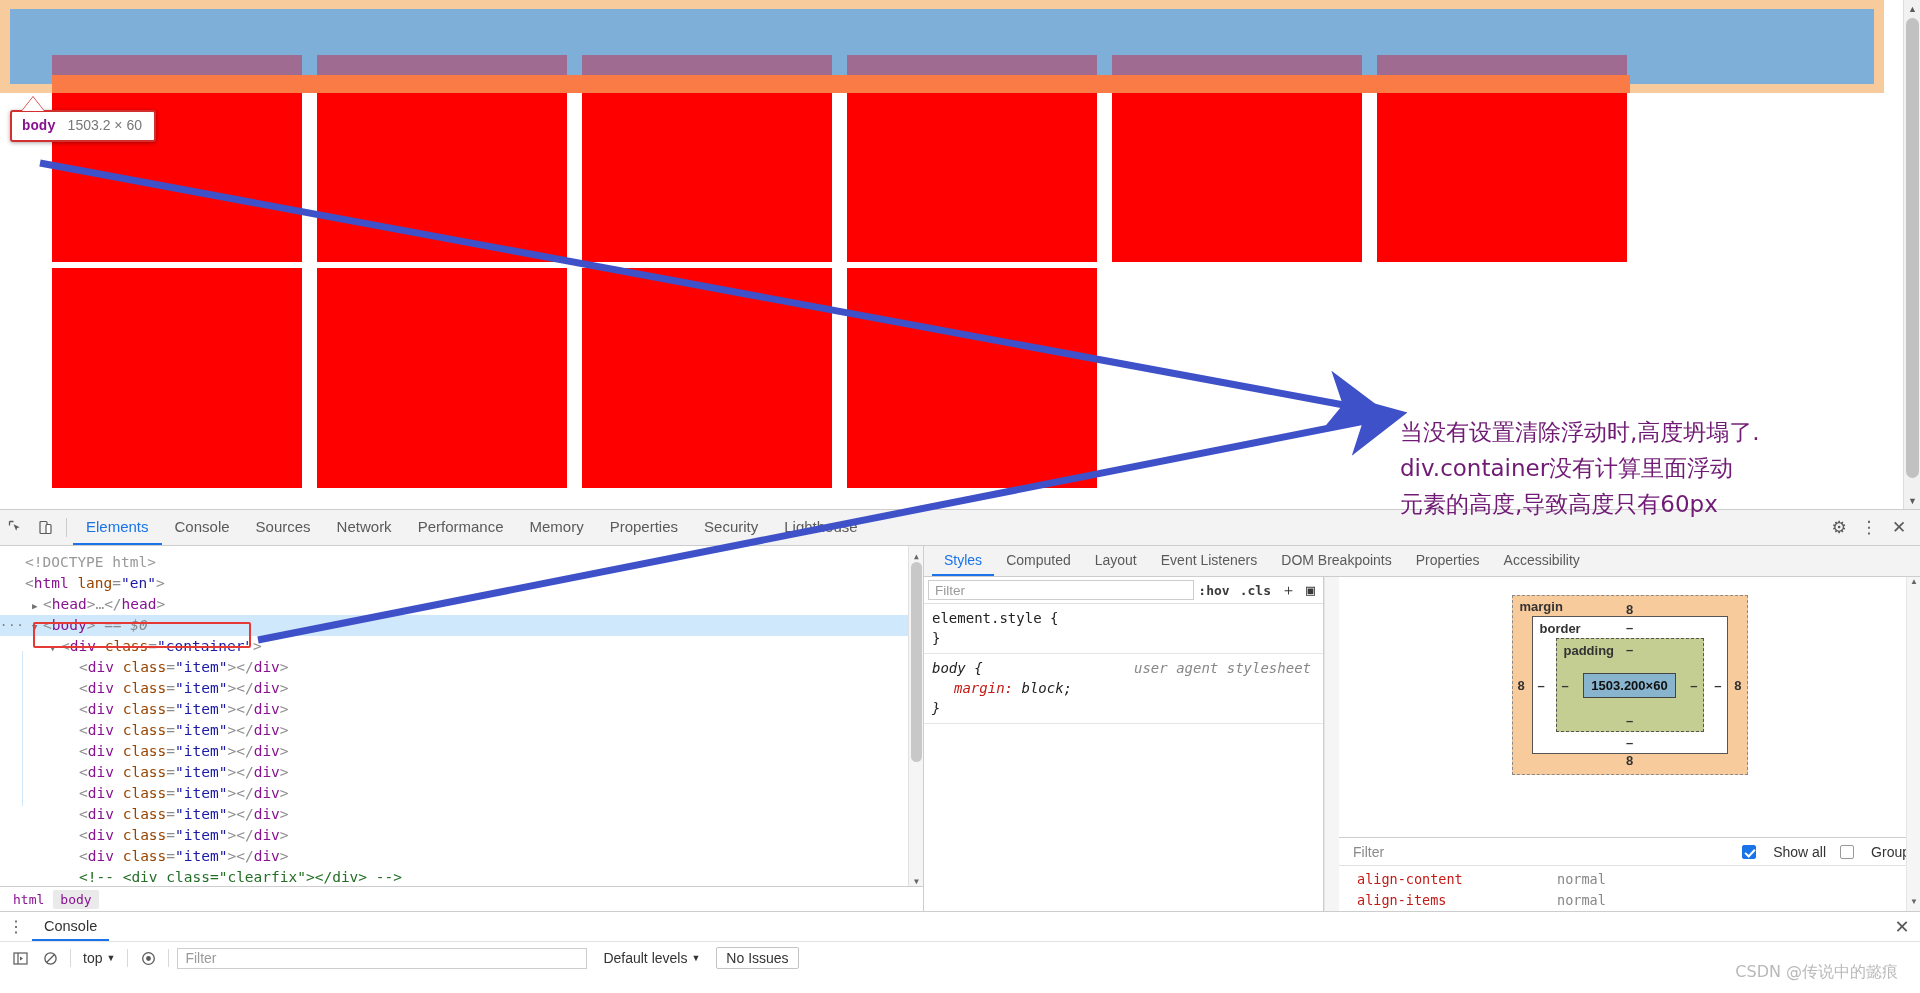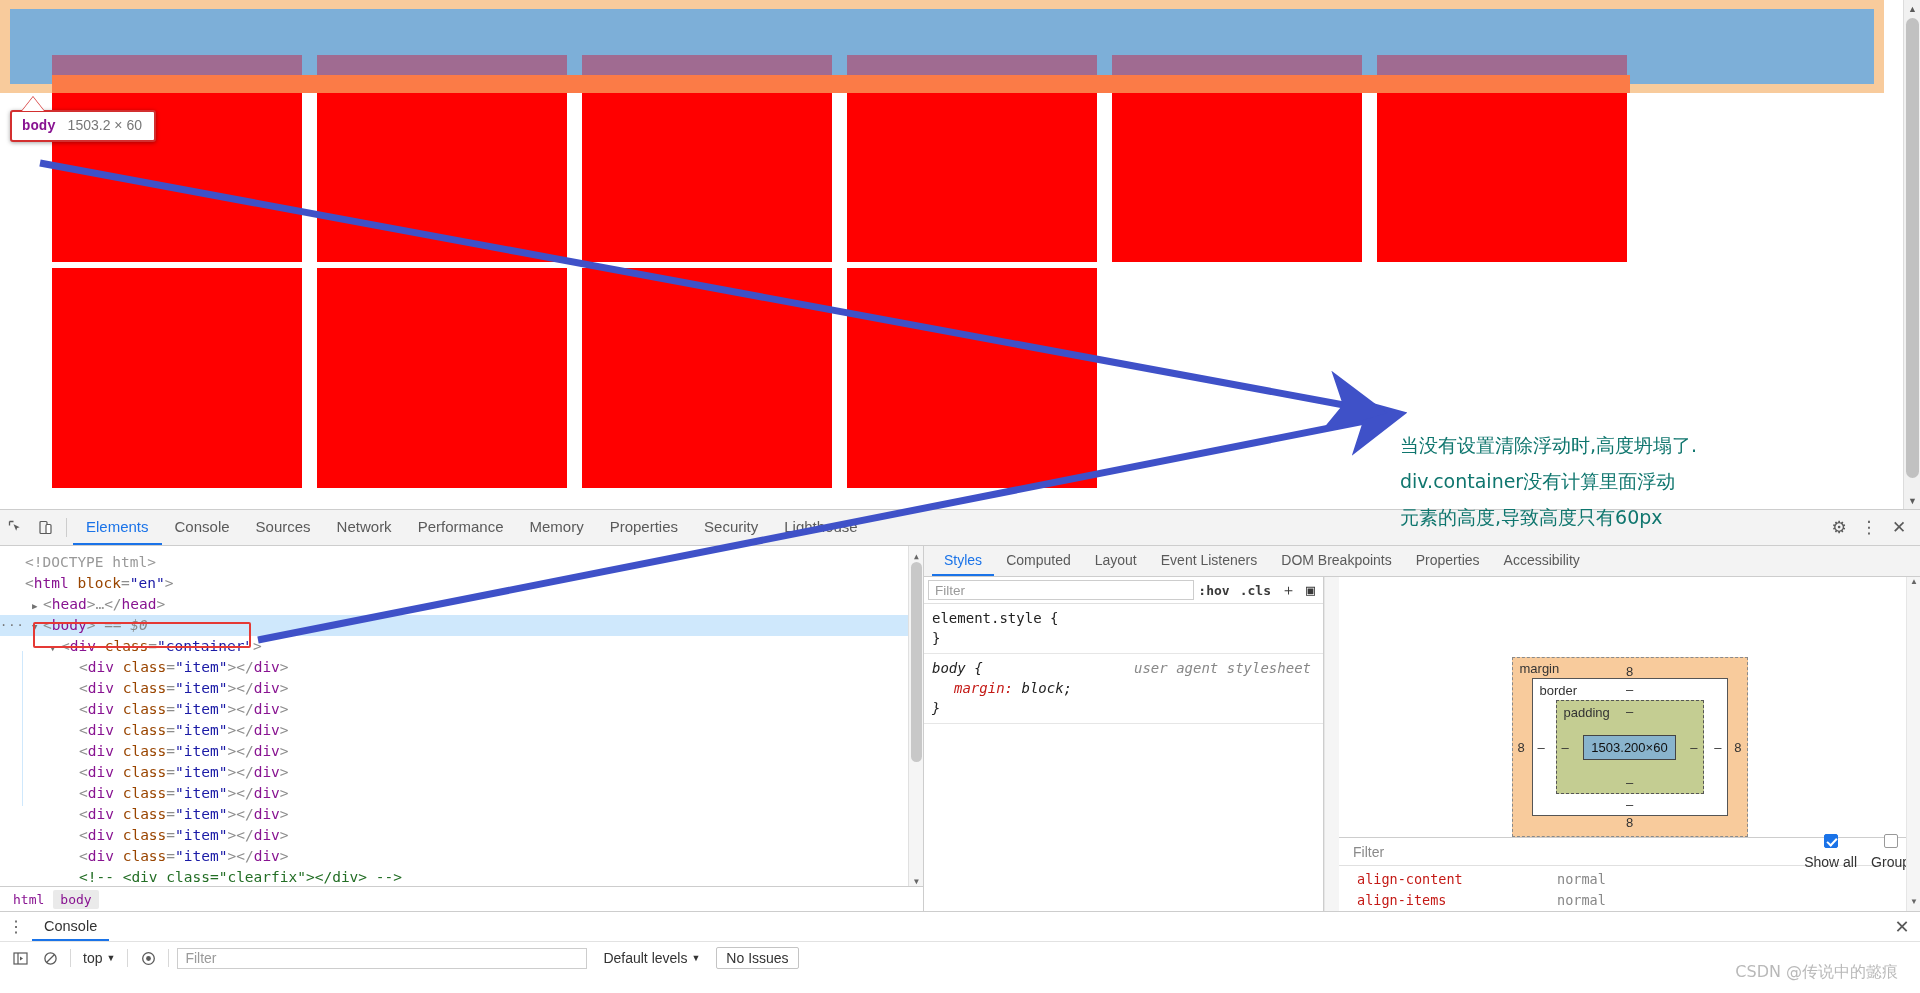--- a/index.html
+++ b/index.html
@@ -81,24 +81,23 @@
   .page-scrollbar .arrow-down{ bottom:0; }
   .page-scrollbar .thumb {
     position:absolute; left:2px; top:18px; width:13px; height:460px;
     background:#c1c1c1; border-radius:7px;
   }
 
   
   .anno-svg { position:absolute; left:0; top:0; width:1920px; height:993px; pointer-events:none; z-index:60; }
   .anno-text {
     position:absolute; left:1400px; top:414px; width:520px;
-    color:#0f766e; font-size:19px; line-height:36px; font-weight:500;
+    color:#701a75; font-size:23px; line-height:36px; font-weight:500;
     z-index:61; white-space:pre-line;
     font-family:"DejaVu Sans", sans-serif;
-    margin-top:13px;
   }
   .dom-highlight-box {
     position:absolute; left:33px; top:622px; width:218px; height:26px;
     border:2px solid #e53935; border-radius:2px; z-index:62;
   }
 
   
   .devtools {
     position:absolute; left:0; top:509px; width:1920px; height:484px;
     background:#ffffff; border-top:1px solid #cdcdcd;
@@ -202,21 +201,21 @@
   .css-val  { color:#222; font-style:italic; }
   .css-block.ua .sel-name, .css-block.ua { font-style:italic; }
   .disc { display:inline-block; color:#777; font-size:9px; padding-right:2px; }
 
   .styles-left-scroll {
     width:15px; background:#f5f5f5; border-left:1px solid #e6e6e6; position:relative;
   }
 
   
   .styles-right { flex:1; display:flex; flex-direction:column; min-width:0; position:relative; }
-  .boxmodel-wrap { flex:1; display:flex; align-items:flex-end; justify-content:center; padding-top:18px; }
+  .boxmodel-wrap { flex:1; display:flex; align-items:flex-start; justify-content:center; padding-top:18px;font-weight:bold; }
 
   .bm-margin {
     position:relative; width:236px; height:180px; background:#f8cb9c;
     border:1px dashed #8a8a8a; display:flex; align-items:center; justify-content:center;
     font-size:13px; color:#333;
   }
   .bm-border {
     position:relative; width:196px; height:138px; background:#ffffff;
     border:1px solid #555; display:flex; align-items:center; justify-content:center;
   }
@@ -235,21 +234,21 @@
   .bm-r { position:absolute; right:5px; top:50%; transform:translateY(-50%); font-size:13px; color:#333; }
   .bm-margin > .bm-t { top:6px; } .bm-margin > .bm-b { bottom:6px; }
   .bm-border .bm-label, .bm-padding .bm-label { top:4px; }
 
   .computed-section { border-top:1px solid #cdcdcd; }
   .computed-filter {
     height:28px; display:flex; align-items:center; padding:0 10px 0 14px;
     font-size:14px; color:#666; border-bottom:1px solid #e0e0e0;
   }
   .computed-filter .ph { flex:1; color:#8a8a8a; }
-  .cf-check { display:flex; align-items:center; gap:6px; font-size:14px; color:#333; margin-left:14px;flex-direction:column; }
+  .cf-check { display:flex; align-items:center; gap:17px; font-size:14px; color:#333; margin-left:14px; }
   .cbox { width:14px; height:14px; border:1px solid #999; border-radius:2px; background:#fff; display:inline-block; }
   .cbox.on { background:#1a73e8; border-color:#1a73e8; position:relative; }
   .cbox.on::after {
     content:""; position:absolute; left:4px; top:1px; width:4px; height:8px;
     border:solid #fff; border-width:0 2px 2px 0; transform:rotate(43deg);
   }
   .computed-rows { font-family:"DejaVu Sans Mono", monospace; font-size:13.5px; line-height:21px; padding:3px 0 0 0; }
   .crow { display:flex; padding-left:18px; }
   .crow .cp { color:#c41a16; width:200px; }
   .crow .cv { color:#888; }
@@ -364,21 +363,21 @@
       </div>
     </div>
 
     <div class="dt-body">
 
       <div class="dom-pane">
         <div class="dom-tree">
           <div class="guide"></div>
           <div id="dom-lines">
               <div class="dom-line" style="padding-left: 14px;"><span class="caret"></span><span class="tok-gray">&lt;!DOCTYPE html&gt;</span></div>
-              <div class="dom-line" style="padding-left: 14px;"><span class="caret"></span><span class="tok-punct">&lt;</span><span class="tok-tag">html</span> <span class="tok-attr">block</span><span class="tok-punct">=</span><span class="tok-val">"en"</span><span class="tok-punct">&gt;</span></div>
+              <div class="dom-line" style="padding-left: 14px;"><span class="caret"></span><span class="tok-punct">&lt;</span><span class="tok-tag">html</span> <span class="tok-attr">lang</span><span class="tok-punct">=</span><span class="tok-val">"en"</span><span class="tok-punct">&gt;</span></div>
               <div class="dom-line" style="padding-left: 32px;"><span class="caret">▶</span><span class="tok-punct">&lt;</span><span class="tok-tag">head</span><span class="tok-punct">&gt;</span><span class="tok-gray">…</span><span class="tok-punct">&lt;/</span><span class="tok-tag">head</span><span class="tok-punct">&gt;</span></div>
               <div class="dom-line sel" style="padding-left: 32px;"><span class="ellipsis-dots">···</span><span class="caret">▼</span><span class="tok-punct">&lt;</span><span class="tok-tag">body</span><span class="tok-punct">&gt;</span> <span class="tok-dollar">== $0</span></div>
               <div class="dom-line" style="padding-left: 50px;"><span class="caret">▼</span><span class="tok-punct">&lt;</span><span class="tok-tag">div</span> <span class="tok-attr">class</span><span class="tok-punct">=</span><span class="tok-val">"container"</span><span class="tok-punct">&gt;</span></div>
               <div class="dom-line" style="padding-left: 68px;"><span class="caret"></span><span class="tok-punct">&lt;</span><span class="tok-tag">div</span> <span class="tok-attr">class</span><span class="tok-punct">=</span><span class="tok-val">"item"</span><span class="tok-punct">&gt;&lt;/</span><span class="tok-tag">div</span><span class="tok-punct">&gt;</span></div>
               <div class="dom-line" style="padding-left: 68px;"><span class="caret"></span><span class="tok-punct">&lt;</span><span class="tok-tag">div</span> <span class="tok-attr">class</span><span class="tok-punct">=</span><span class="tok-val">"item"</span><span class="tok-punct">&gt;&lt;/</span><span class="tok-tag">div</span><span class="tok-punct">&gt;</span></div>
               <div class="dom-line" style="padding-left: 68px;"><span class="caret"></span><span class="tok-punct">&lt;</span><span class="tok-tag">div</span> <span class="tok-attr">class</span><span class="tok-punct">=</span><span class="tok-val">"item"</span><span class="tok-punct">&gt;&lt;/</span><span class="tok-tag">div</span><span class="tok-punct">&gt;</span></div>
               <div class="dom-line" style="padding-left: 68px;"><span class="caret"></span><span class="tok-punct">&lt;</span><span class="tok-tag">div</span> <span class="tok-attr">class</span><span class="tok-punct">=</span><span class="tok-val">"item"</span><span class="tok-punct">&gt;&lt;/</span><span class="tok-tag">div</span><span class="tok-punct">&gt;</span></div>
               <div class="dom-line" style="padding-left: 68px;"><span class="caret"></span><span class="tok-punct">&lt;</span><span class="tok-tag">div</span> <span class="tok-attr">class</span><span class="tok-punct">=</span><span class="tok-val">"item"</span><span class="tok-punct">&gt;&lt;/</span><span class="tok-tag">div</span><span class="tok-punct">&gt;</span></div>
               <div class="dom-line" style="padding-left: 68px;"><span class="caret"></span><span class="tok-punct">&lt;</span><span class="tok-tag">div</span> <span class="tok-attr">class</span><span class="tok-punct">=</span><span class="tok-val">"item"</span><span class="tok-punct">&gt;&lt;/</span><span class="tok-tag">div</span><span class="tok-punct">&gt;</span></div>
               <div class="dom-line" style="padding-left: 68px;"><span class="caret"></span><span class="tok-punct">&lt;</span><span class="tok-tag">div</span> <span class="tok-attr">class</span><span class="tok-punct">=</span><span class="tok-val">"item"</span><span class="tok-punct">&gt;&lt;/</span><span class="tok-tag">div</span><span class="tok-punct">&gt;</span></div>

